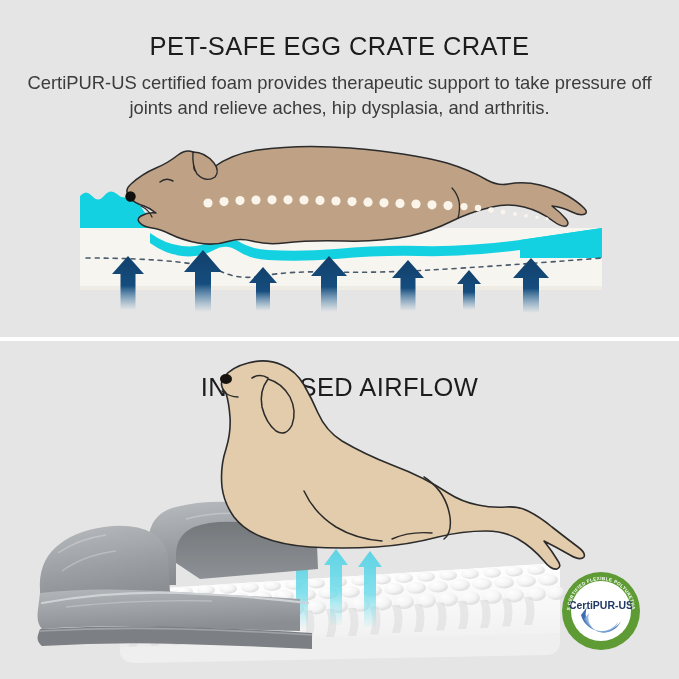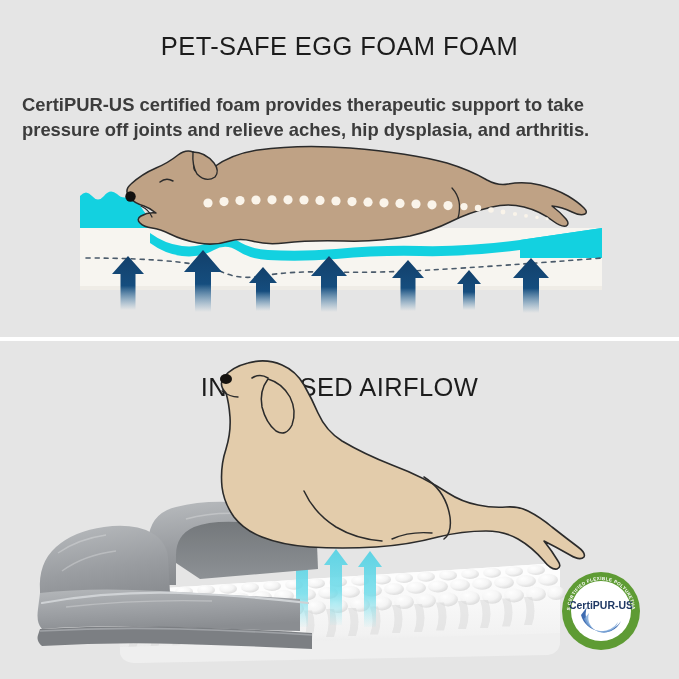--- a/index.html
+++ b/index.html
@@ -49,26 +49,25 @@
     text-align: center;
     font-size: 25.5px;
     letter-spacing: 0.4px;
     color: #1c1c1c;
     font-weight: 400;
   }
   .subline {
     position: absolute;
     left: 22px; top: 70px;
     width: 635px;
-    text-align: left;
+    text-align: center;
     font-size: 18.4px;
     line-height: 25px;
     color: #3c3c3c;
-    font-weight: 700;
-    margin-top: 22px;
+    font-weight: 400;
   }
   .headline2 {
     position: absolute;
     left: 0; top: 32px;
     width: 679px;
     text-align: center;
     font-size: 25.5px;
     letter-spacing: 0.4px;
     color: #1c1c1c;
     font-weight: 400;
@@ -80,21 +79,21 @@
     width: 679px; height: 338px;
   }
 </style>
 </head>
 <body>
 
 <div id="page">
 
   <div class="panel-top">
 
-    <div class="headline">PET-SAFE EGG FOAM FOAM</div>
+    <div class="headline">PET-SAFE EGG CRATE CRATE</div>
 
     <div class="subline">CertiPUR-US certified foam provides therapeutic support to take pressure off joints and relieve aches, hip dysplasia, and arthritis.</div>
 
     <svg class="art" viewBox="0 0 679 338">
       <defs>
         <linearGradient id="arrowFade" x1="0" y1="0" x2="0" y2="1">
           <stop offset="0%" stop-color="#12406b" stop-opacity="1"></stop>
           <stop offset="55%" stop-color="#154d7e" stop-opacity="1"></stop>
           <stop offset="100%" stop-color="#3e7fae" stop-opacity="0"></stop>
         </linearGradient>

